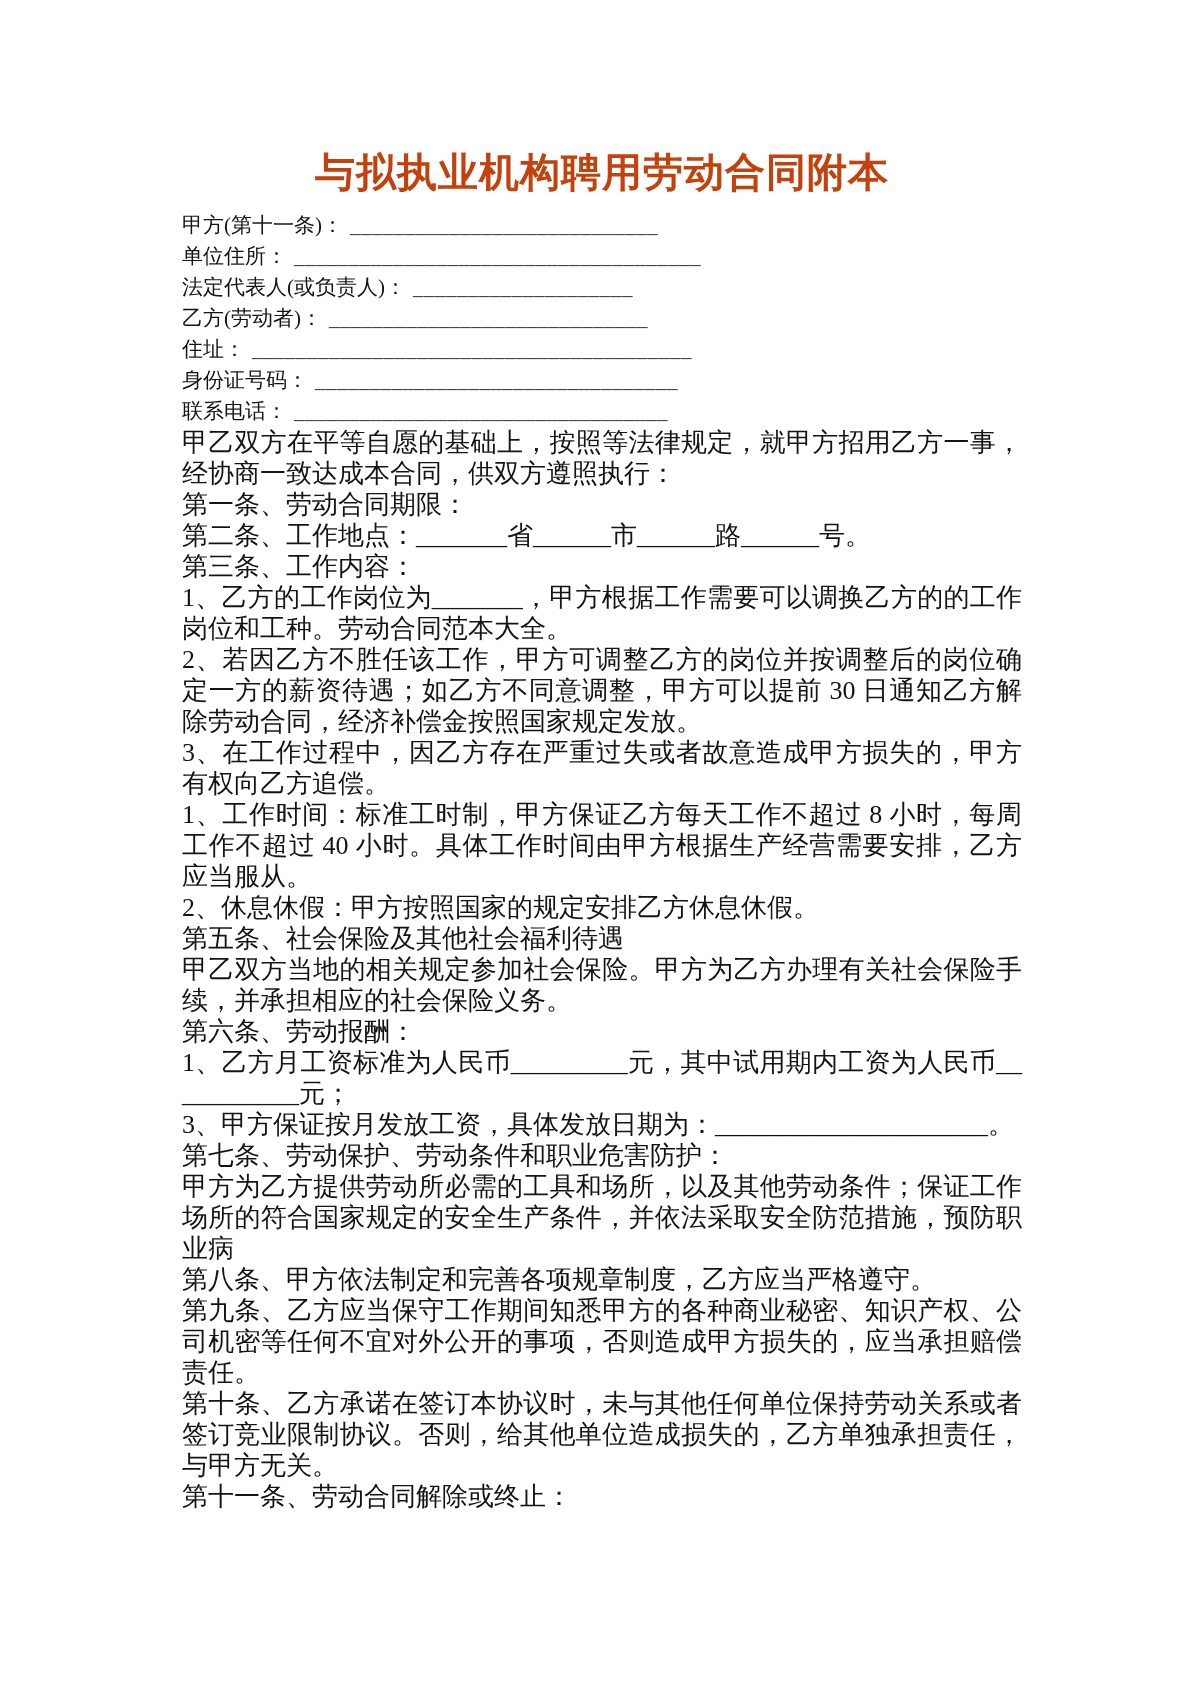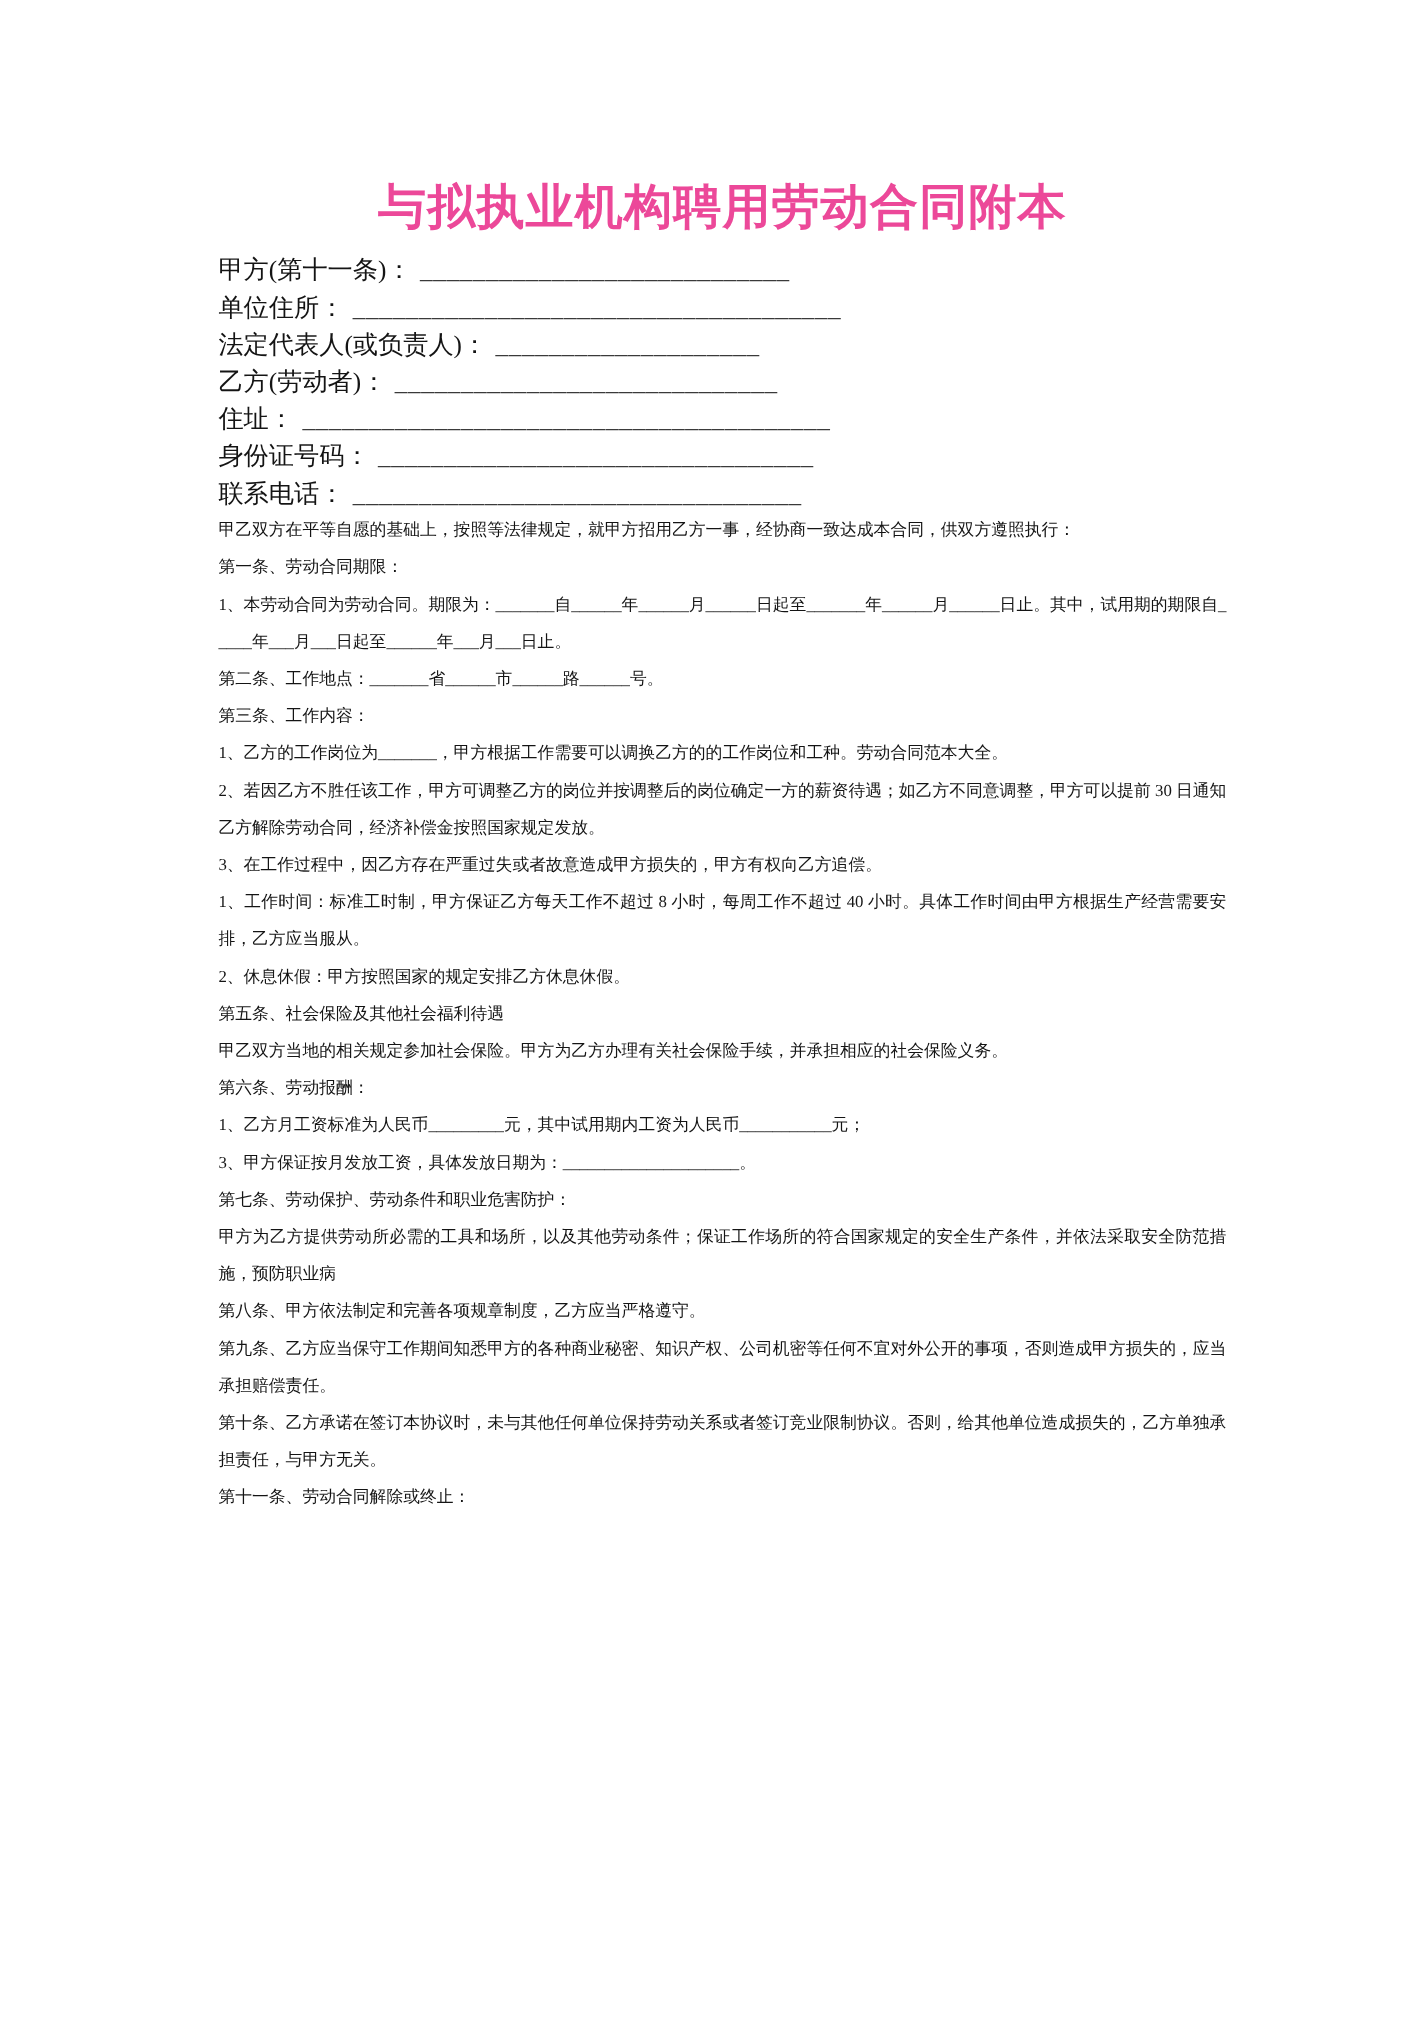--- a/index.html
+++ b/index.html
@@ -19,35 +19,35 @@
     top: 146px;
     width: 840px;
   }
   .title {
     font-size: 40px;
     font-weight: bold;
     text-align: center;
     margin: 0 0 10px 0;
     line-height: 54px;
     letter-spacing: 1px;
-    color: #ec4899;
+    color: #c2410c;
   }
   .field-row {
     font-size: 21px;
     line-height: 31px;
     white-space: nowrap;
     color: #141414;
   }
   .field-blank {
     margin-left: 7px;
     color: #3a3a3a;
     letter-spacing: 0.5px;
   }
   .para {
-    font-size: 14px;
+    font-size: 26px;
     line-height: 31px;
     margin: 0;
     text-align: justify;
     word-break: break-all;
     color: #141414;
   }
 </style>
 </head>
 <body>
 
@@ -73,21 +73,20 @@
     </div>
     <div class="field-row">
       <span>身份证号码：</span><span class="field-blank">_________________________________</span>
     </div>
     <div class="field-row">
       <span>联系电话：</span><span class="field-blank">__________________________________</span>
     </div>
 
     <p class="para">甲乙双方在平等自愿的基础上，按照等法律规定，就甲方招用乙方一事，经协商一致达成本合同，供双方遵照执行：</p>
     <p class="para">第一条、劳动合同期限：</p>
-    <p class="para">1、本劳动合同为劳动合同。期限为：_______自______年______月______日起至_______年______月______日止。其中，试用期的期限自_____年___月___日起至______年___月___日止。</p>
     <p class="para">第二条、工作地点：_______省______市______路______号。</p>
     <p class="para">第三条、工作内容：</p>
     <p class="para">1、乙方的工作岗位为_______，甲方根据工作需要可以调换乙方的的工作岗位和工种。劳动合同范本大全。</p>
     <p class="para">2、若因乙方不胜任该工作，甲方可调整乙方的岗位并按调整后的岗位确定一方的薪资待遇；如乙方不同意调整，甲方可以提前 30 日通知乙方解除劳动合同，经济补偿金按照国家规定发放。</p>
     <p class="para">3、在工作过程中，因乙方存在严重过失或者故意造成甲方损失的，甲方有权向乙方追偿。</p>
     <p class="para">1、工作时间：标准工时制，甲方保证乙方每天工作不超过 8 小时，每周工作不超过 40 小时。具体工作时间由甲方根据生产经营需要安排，乙方应当服从。</p>
     <p class="para">2、休息休假：甲方按照国家的规定安排乙方休息休假。</p>
     <p class="para">第五条、社会保险及其他社会福利待遇</p>
     <p class="para">甲乙双方当地的相关规定参加社会保险。甲方为乙方办理有关社会保险手续，并承担相应的社会保险义务。</p>
     <p class="para">第六条、劳动报酬：</p>

